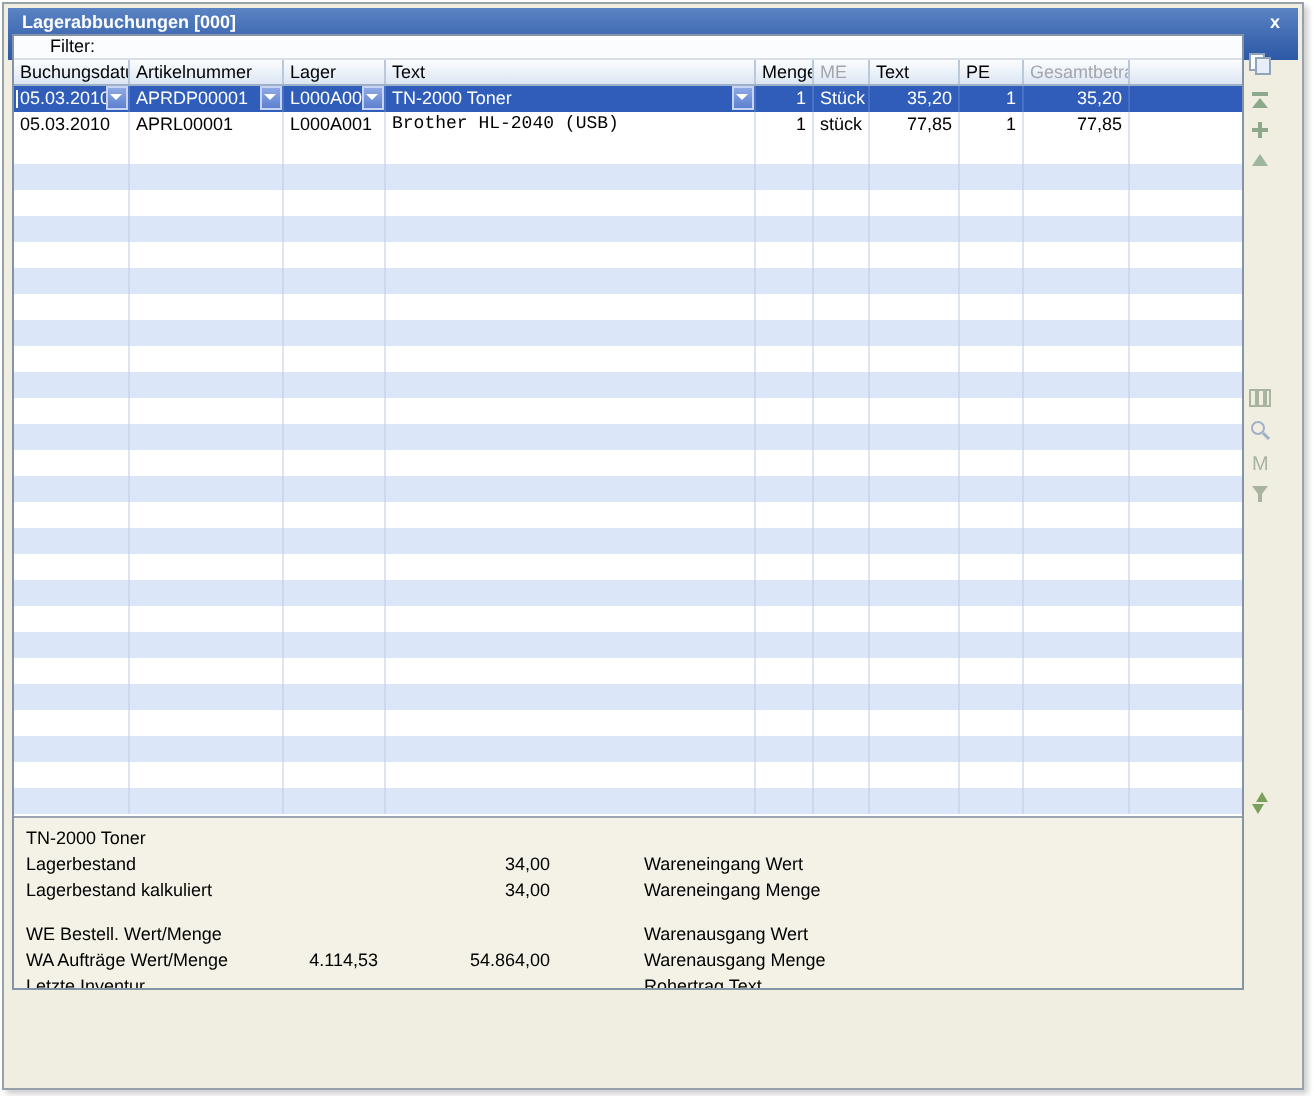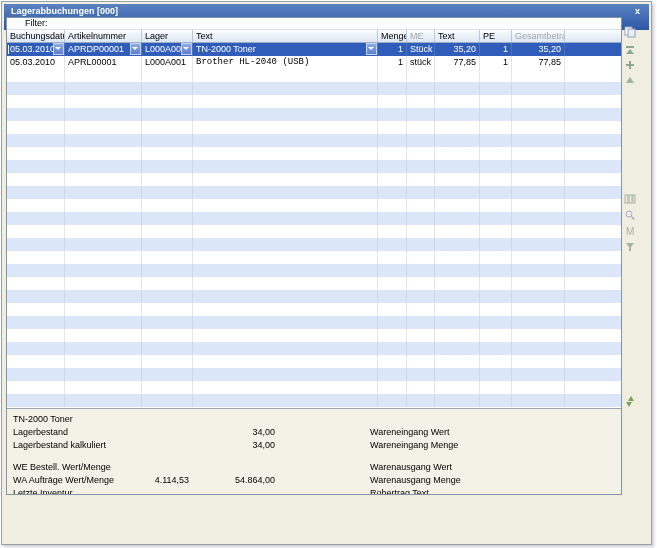--- a/index.html
+++ b/index.html
@@ -42,21 +42,21 @@
   .caret{position:absolute;left:1px;top:2px;width:1px;height:9px;background:#fff;}
   
   #summary{position:absolute;left:0;right:0;bottom:0;height:86px;
            background:#f4f2e6;border-top:1px solid #9aa5b1;font-size:9px;
            color:#000;box-sizing:border-box;padding-top:3px;}
   .srow{display:flex;height:13px;line-height:13px;gap:36px;}
   .srow.blank{height:9px;}
   .sc1{width:108px;padding-left:6px;box-sizing:border-box;overflow:hidden;white-space:nowrap;}
   .sc2{width:38px;text-align:right;}
   .sc3{width:50px;text-align:right;}
-  .sc4{padding-left:11px;margin-left:48px;}
+  .sc4{padding-left:11px;}
   .stitle{height:14px;line-height:14px;padding-left:6px;}
   
   .sideicon{position:absolute;width:14px;height:14px;}
   .sideicon svg{display:block;}
 </style>
 </head>
 <body>
 
 <div id="window">
   <div class="titlebar">

